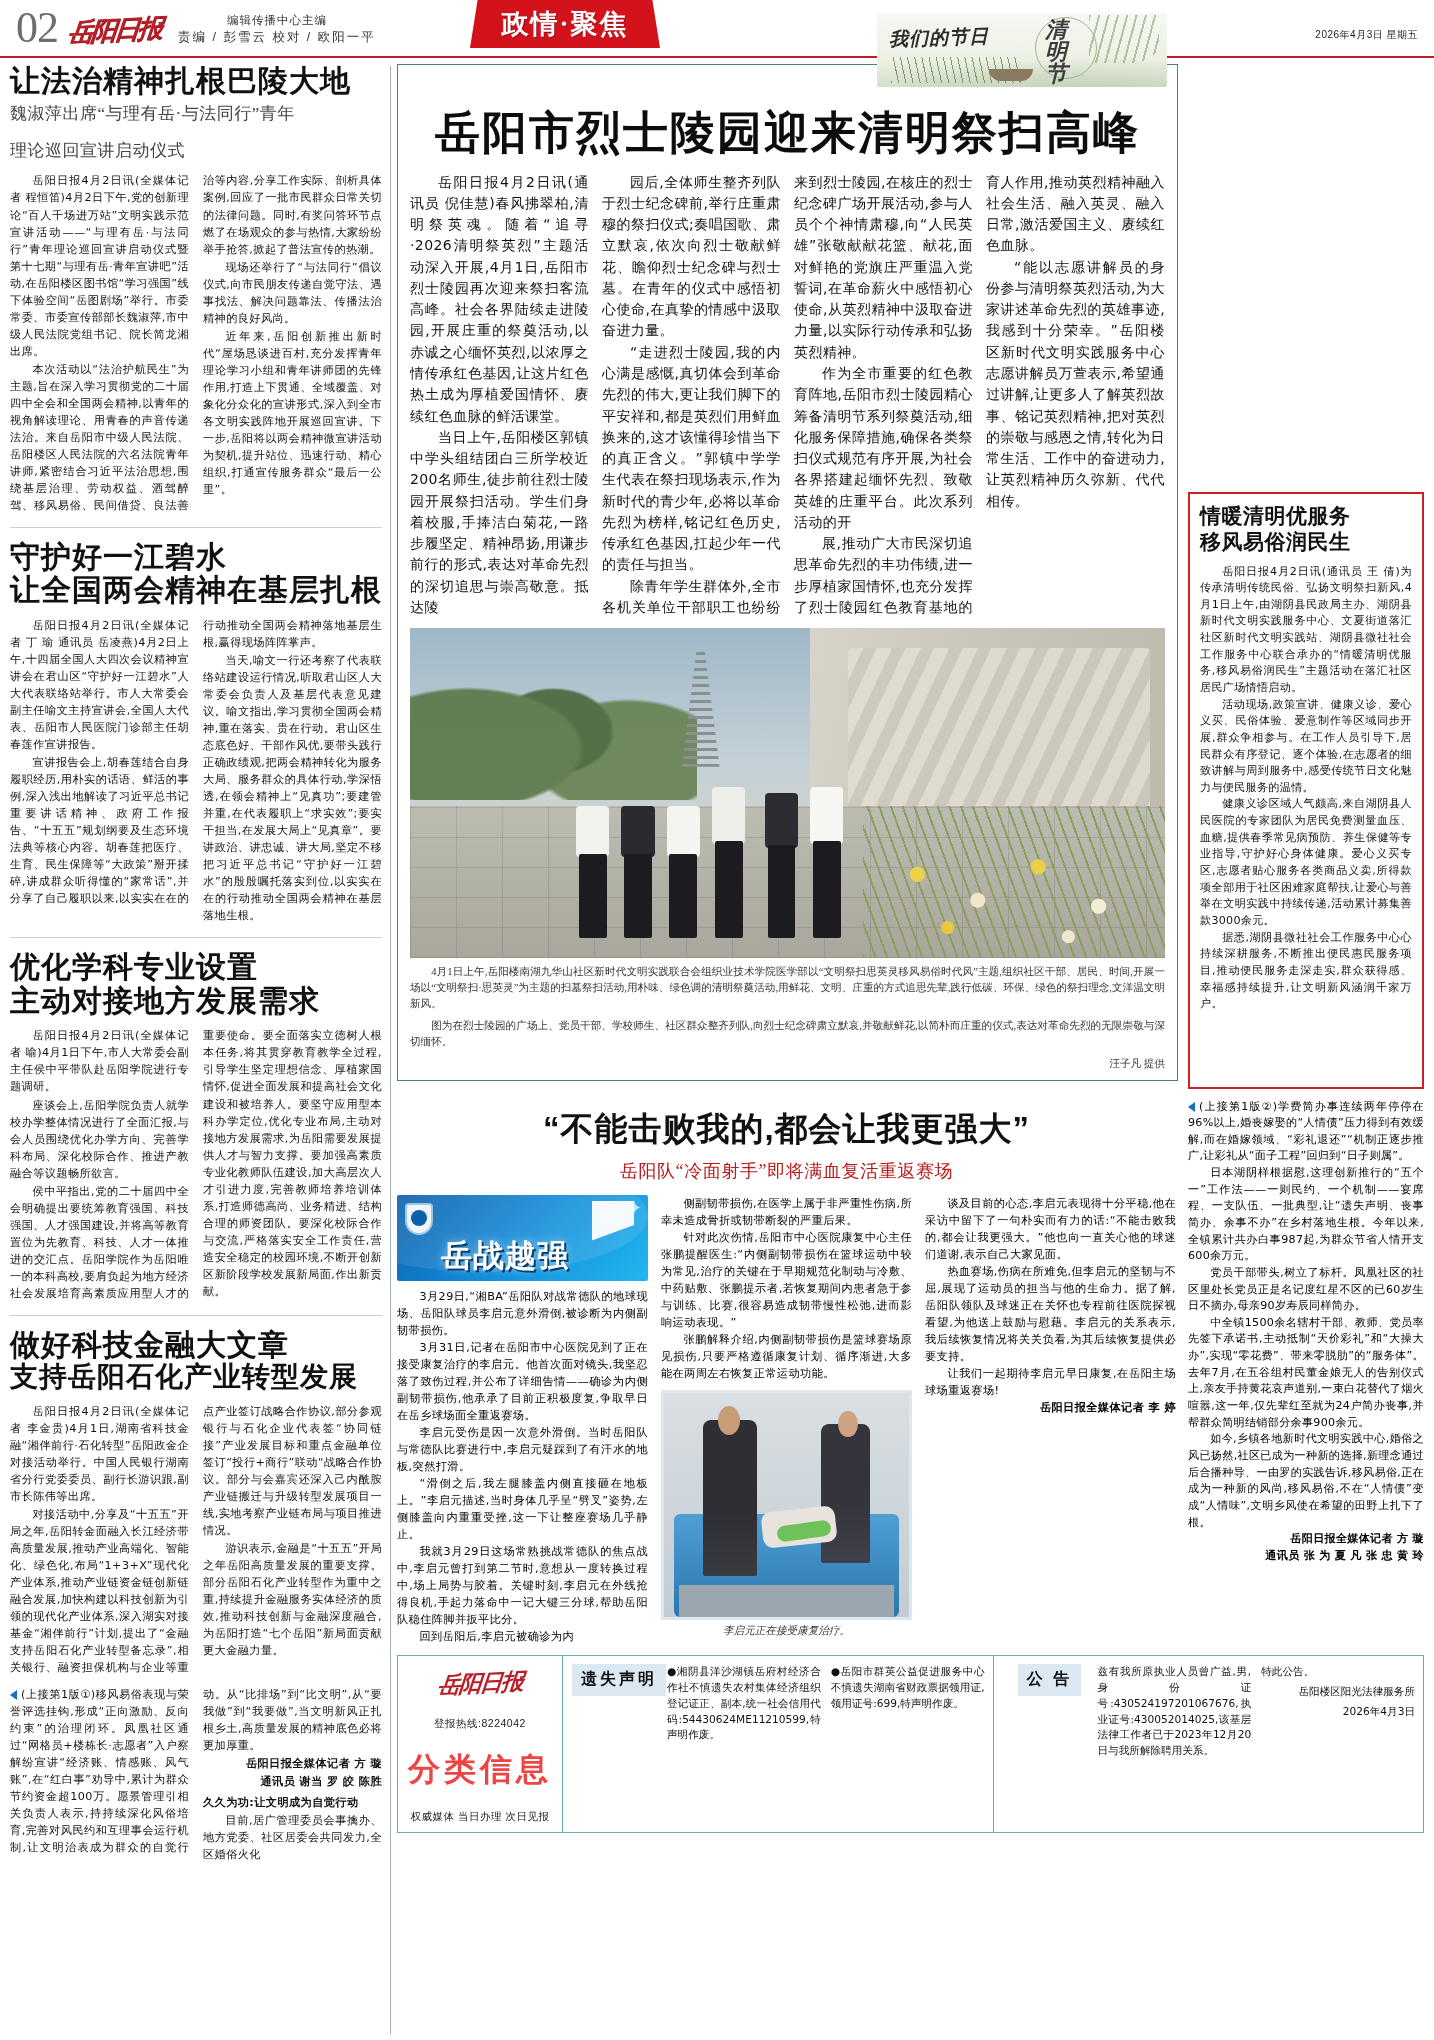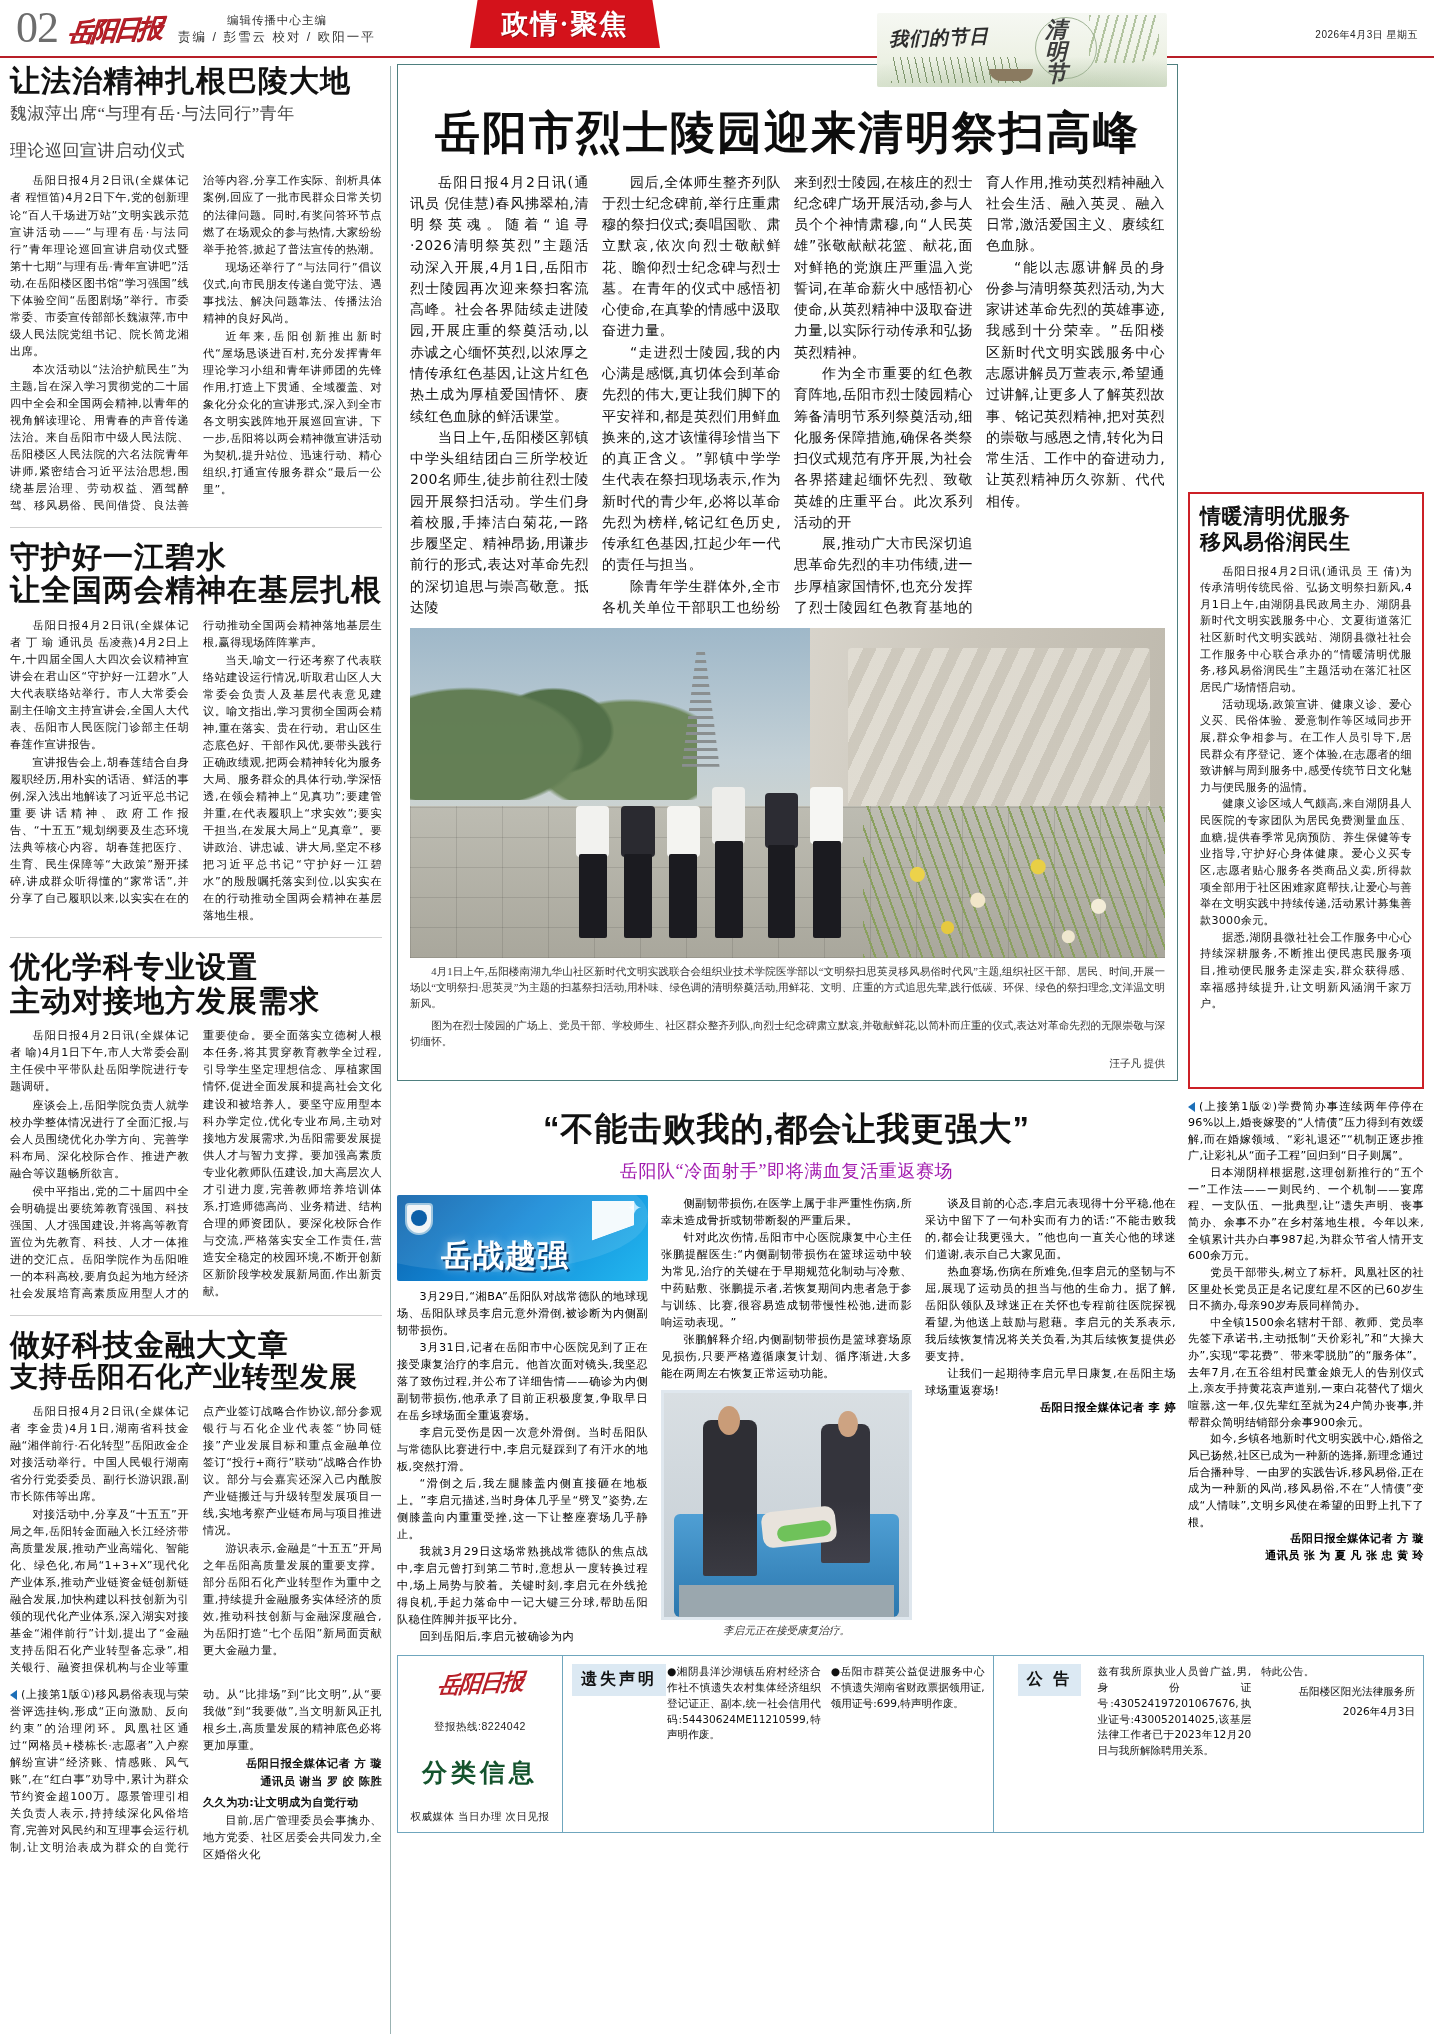--- a/index.html
+++ b/index.html
@@ -228,21 +228,21 @@
   }
   .redbox .bodytext p { text-indent:2em; }
 
   
   .sports-hl {
     text-align:center; font-size:33px; font-weight:700; letter-spacing:1px;
     color:#111; margin-top: 8px;
   }
   .sports-sub {
     text-align:center; font-family:"Liberation Serif",serif;
-    font-size:18px; color:#a21caf; margin-top: 7px; letter-spacing:.6px;
+    font-size:18px; color:#b91c1c; margin-top: 7px; letter-spacing:.6px;
   }
   .sports-logo {
     width:100%; height:86px; position:relative; overflow:hidden;
     background: linear-gradient(135deg,#0c5fa8 0%, #1287d6 45%, #22b7ef 100%);
     border-radius:2px; margin-bottom:7px;
   }
   .sports-logo .arc {
     position:absolute; left:-30%; top:-40%; width:130%; height:130%;
     border-radius:50%; background: rgba(255,255,255,.10);
   }
@@ -314,21 +314,21 @@
     display:flex; flex-direction:column; align-items:center; justify-content:space-between;
     background:#fff;
   }
   .cl-brand .logo {
     font-family:"Liberation Serif",serif; font-size:23px; color:#b81f28;
     font-weight:700; font-style:italic; letter-spacing:-2px;
     transform: skewX(-8deg) rotate(-3deg); margin-top:4px;
   }
   .cl-brand .hot { font-size:10.5px; color:#222; letter-spacing:.5px; }
   .cl-brand .big {
-    font-size:25px; font-weight:700; color:#14532d; letter-spacing:4px;
+    font-size:32px; font-weight:700; color:#ef4444; letter-spacing:4px;
   }
   .cl-brand .foot { font-size:10.5px; color:#222; letter-spacing:.5px;}
   .cl-sec { flex:1; display:flex; padding:8px 8px; border-right:1px solid #6fa6bd;}
   .cl-sec:last-child { border-right:none; }
   .cl-label {
     width:96px; flex:none; display:flex; justify-content:center;
   }
   .cl-label span {
     background:#dce9f3; color:#111; font-size:16px; font-weight:700;
     padding:5px 9px; letter-spacing:3px; height:32px; display:flex; align-items:center;

